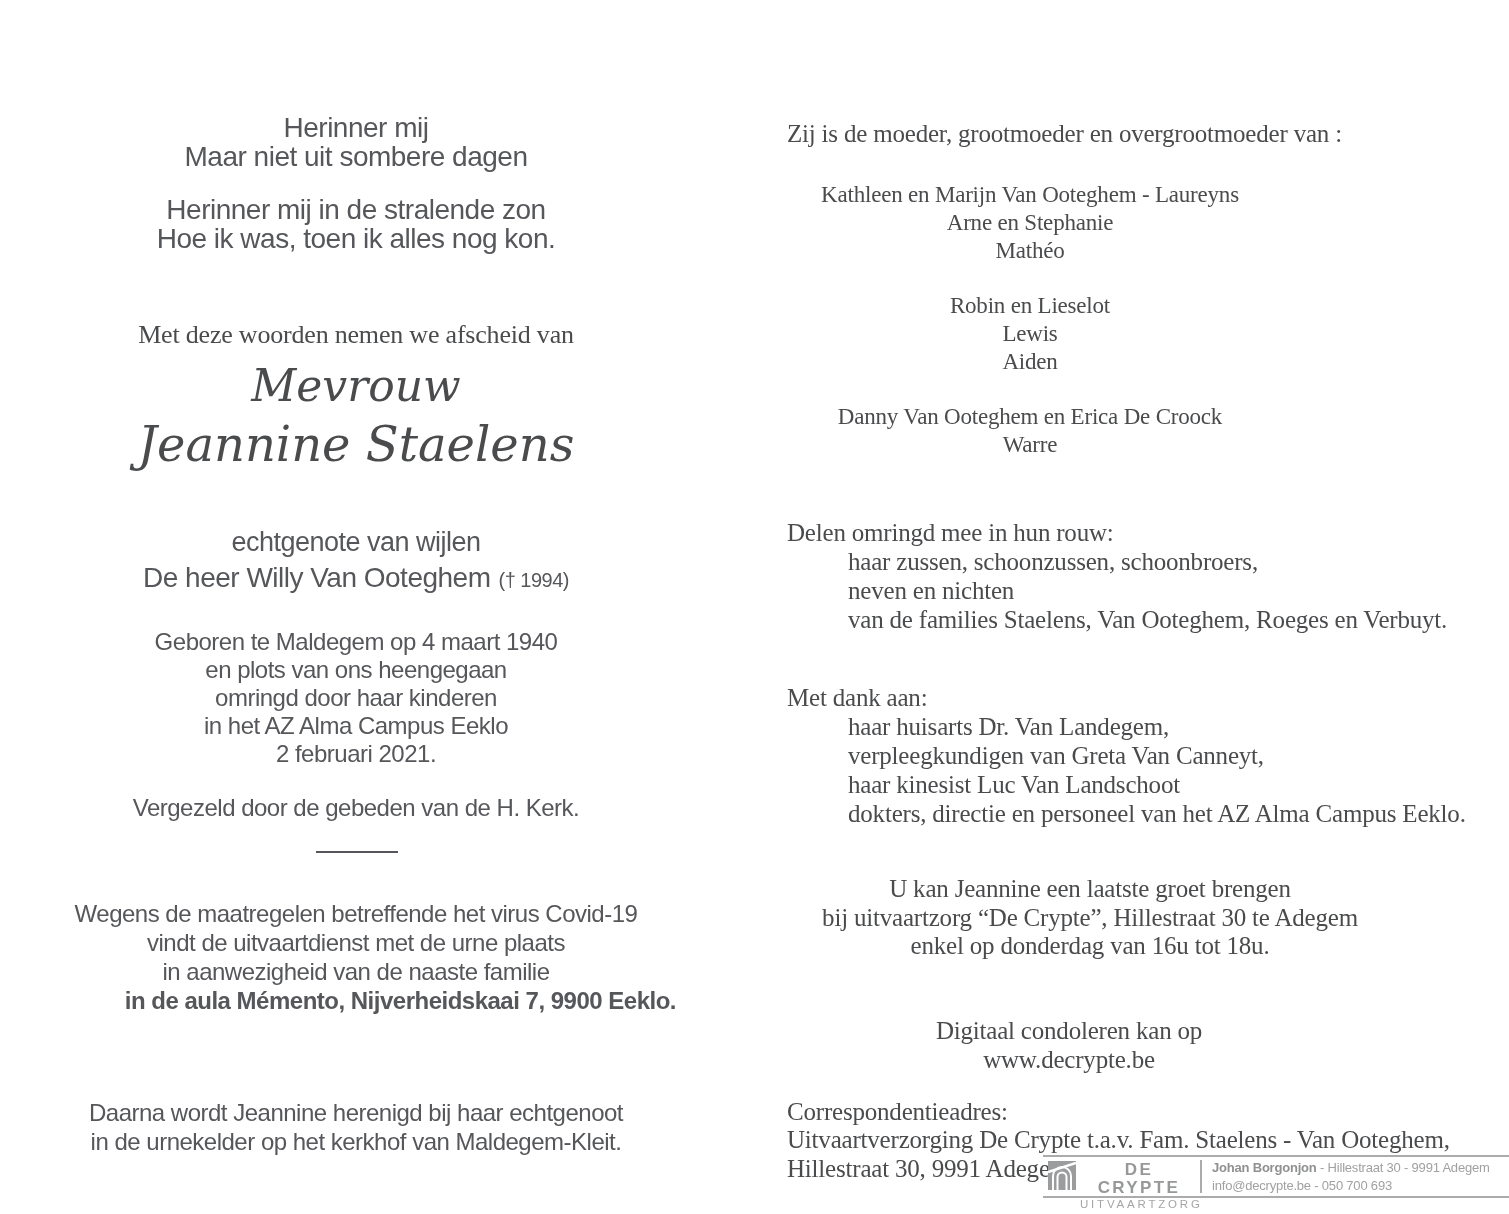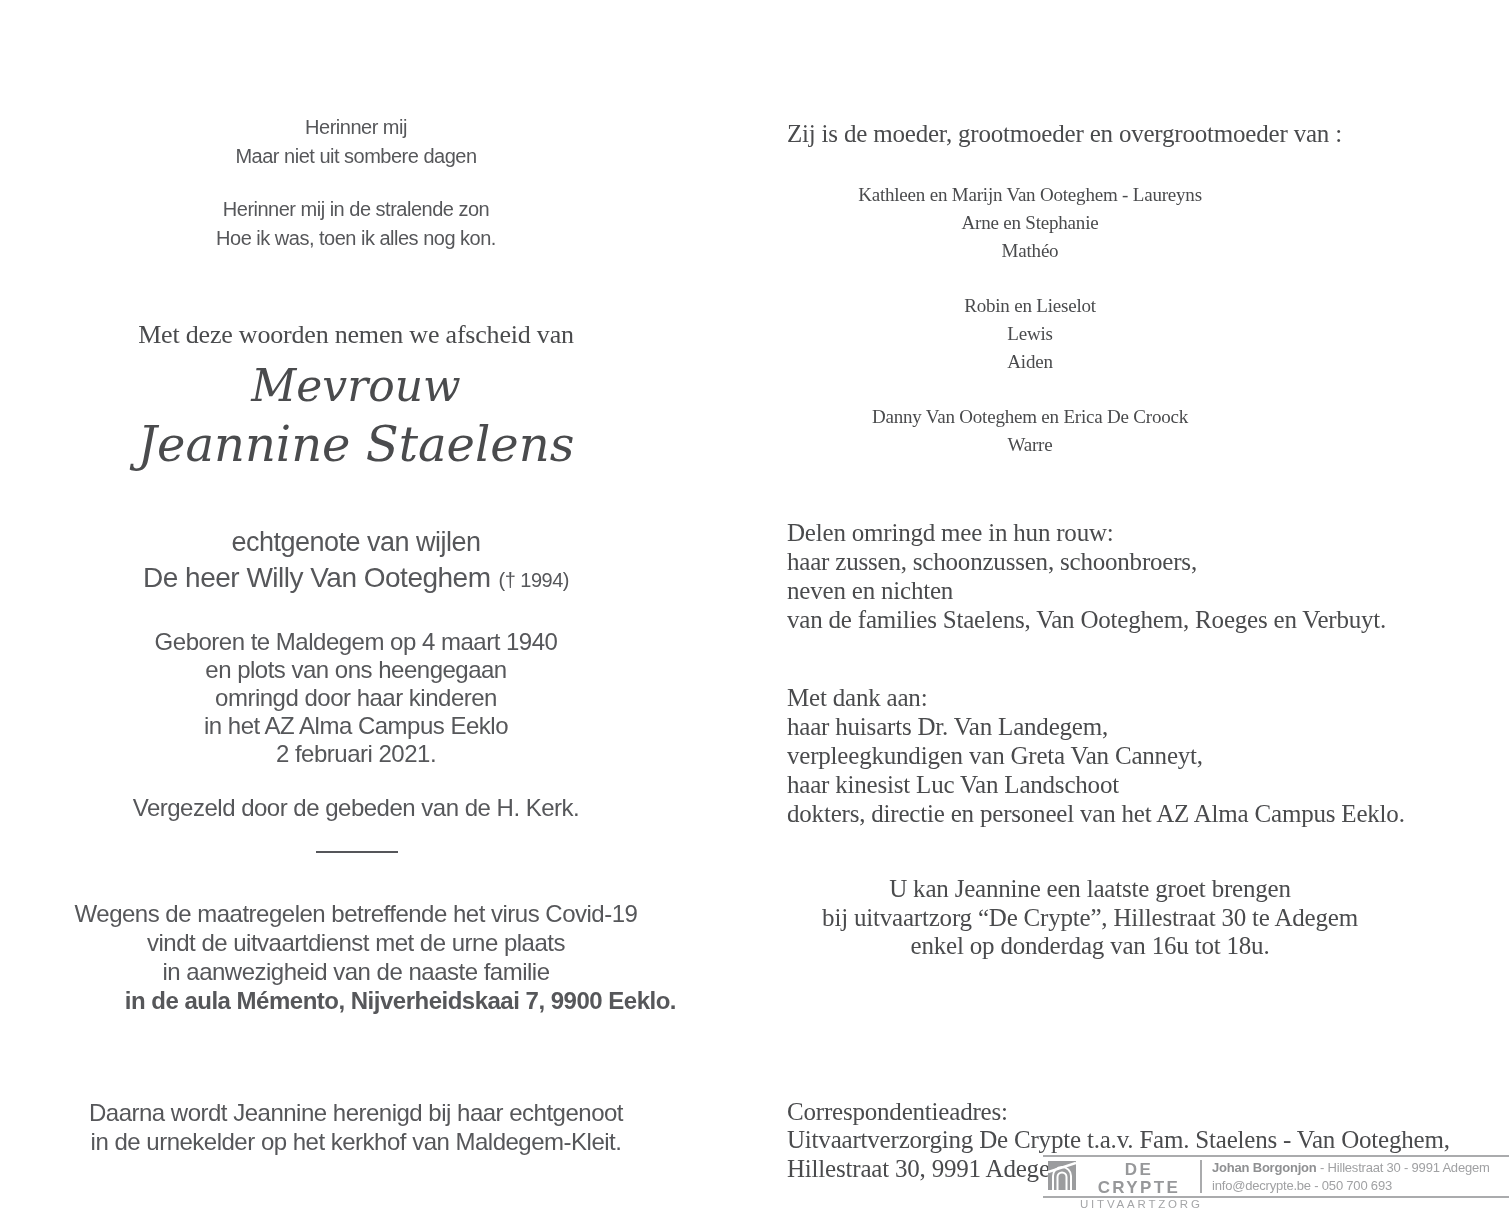--- a/index.html
+++ b/index.html
@@ -3,38 +3,38 @@
 <meta charset="utf-8">
 <style>
   html,body{margin:0;padding:0;background:#ffffff;}
   .page{position:relative;width:1509px;height:1214px;background:#ffffff;overflow:hidden;}
   .block{position:absolute;}
   .center{text-align:center;}
   .sans{font-family:"Liberation Sans",sans-serif;color:#56575a;letter-spacing:-0.5px;}
   .serif{font-family:"Liberation Serif",serif;color:#4a4b4d;letter-spacing:-0.2px;}
   .script{font-family:"DejaVu Serif",serif;font-style:italic;color:#4a4b4d;}
 
-  .poem-line{font-size:20px;line-height:29px;}
+  .poem-line{font-size:28px;line-height:29px;}
   .intro{font-size:26px;line-height:30px;}
   .salutation{font-size:44px;line-height:52px;}
   .deceased{font-size:48px;line-height:60px;}
   .spouse1{font-size:27px;line-height:34px;}
   .spouse2{font-size:28px;line-height:38px;}
   .spouse-death{font-size:20px;margin-left:8px;}
   .life-line{font-size:24px;line-height:28px;}
   .church{font-size:24px;line-height:28px;}
   .divider{position:absolute;left:316px;top:851px;width:82px;height:2px;background:#55565a;}
   .covid-line{font-size:24px;line-height:29px;}
   .closing-line{font-size:24px;line-height:29px;text-align:center;}
   .bold{font-weight:bold;text-align:right;}
 
   .r-heading{font-size:25px;line-height:29px;}
   .r-line{font-size:25px;line-height:29px;}
-  .indent{}
-  .family-line{font-size:19px;line-height:28px;}
+  .indent{margin-left:61px;}
+  .family-line{font-size:23px;line-height:28px;}
   .family-group{margin-bottom:27px;}
   .visit-line{font-size:25px;line-height:28.5px;}
   .corr-line{font-size:25px;line-height:28.3px;}
 
   .footer-rule{position:absolute;height:1.6px;background:#aaabad;}
   .footer-vrule{position:absolute;width:1.6px;background:#aaabad;}
   .brand-name{font-family:"Liberation Sans",sans-serif;font-size:17px;font-weight:bold;letter-spacing:2.4px;color:#97989a;line-height:18px;}
   .brand-sub{font-family:"Liberation Sans",sans-serif;font-size:11.5px;letter-spacing:2.8px;color:#a4a5a7;line-height:13px;margin-top:1px;}
   .contact-line{font-family:"Liberation Sans",sans-serif;font-size:13px;color:#a0a1a3;letter-spacing:-0.2px;line-height:18px;}
   .contact-name{font-weight:bold;color:#8f9092;}
@@ -122,20 +122,24 @@
     <div class="r-line indent">haar kinesist Luc Van Landschoot</div>
     <div class="r-line indent">dokters, directie en personeel van het AZ Alma Campus Eeklo.</div>
   </div>
 
   <div class="block serif center" style="left:780px;top:875px;width:620px;">
     <div class="visit-line">U kan Jeannine een laatste groet brengen</div>
     <div class="visit-line">bij uitvaartzorg “De Crypte”, Hillestraat 30 te Adegem</div>
     <div class="visit-line">enkel op donderdag van 16u tot 18u.</div>
   </div>
 
+  <div class="block serif center" style="left:780px;top:1017px;width:578px;">
+    <div class="visit-line">Digitaal condoleren kan op</div>
+    <div class="visit-line">www.decrypte.be</div>
+  </div>
 
   <div class="block serif" style="left:787px;top:1098px;width:700px;">
     <div class="corr-line">Correspondentieadres:</div>
     <div class="corr-line">Uitvaartverzorging De Crypte t.a.v. Fam. Staelens - Van Ooteghem,</div>
     <div class="corr-line">Hillestraat 30, 9991 Adegem</div>
   </div>
 
   <div class="footer-rule" style="left:1043px;top:1155px;width:466px;"></div>
   <div class="footer-rule" style="left:1043px;top:1196px;width:466px;"></div>
   <div class="footer-vrule" style="left:1200px;top:1160px;height:33px;"></div>

